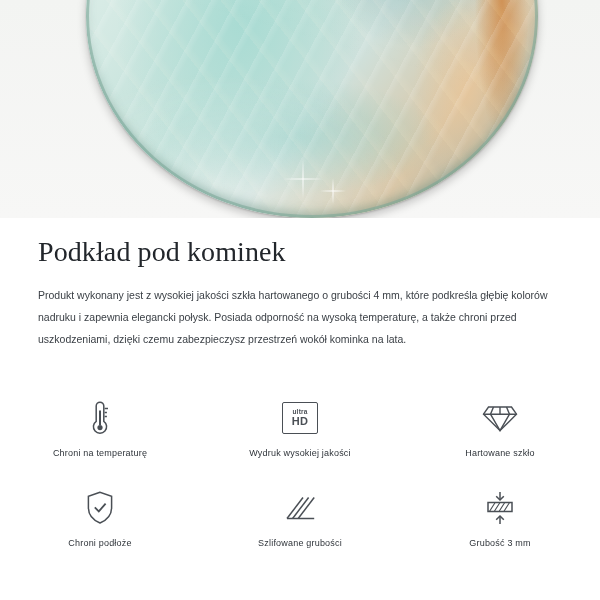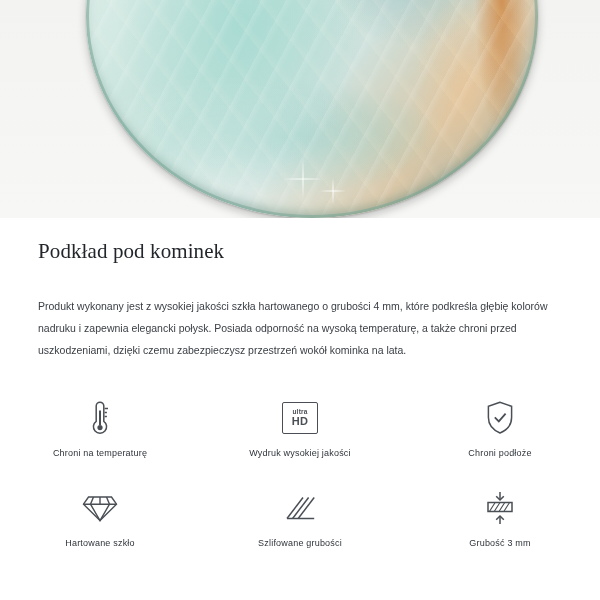--- a/index.html
+++ b/index.html
@@ -129,29 +129,29 @@
   .content {
     position: absolute;
     left: 0;
     top: 218px;
     width: 600px;
   }
   .headline {
     margin: 18px 0 0 0;
     padding: 0 38px;
     font-family: "Liberation Serif", serif;
-    font-size: 21px;
+    font-size: 28px;
     line-height: 31px;
     font-weight: 400;
     color: #22262b;
     letter-spacing: .1px;
   }
   .headline .l2 { display: block; }
   .paragraph {
-    margin: 28px 0 0 0;
+    margin: 17px 0 0 0;
     padding: 0 36px 0 38px;
     font-size: 10.5px;
     line-height: 22px;
     color: #3b4046;
   }
 
   
   .features {
     position: absolute;
     left: 0;
@@ -252,38 +252,38 @@
         <div class="ultrahd">
           <span class="u">ultra</span>
           <span class="hd">HD</span>
         </div>
       </div>
       <div class="caption">Wydruk wysokiej jakości</div>
     </div>
 
     <div class="feature">
       <div class="glyph">
-        <svg class="ico" width="32" height="38" viewBox="0 0 32 38" fill="none" stroke="#4a4f55" stroke-width="1.5">
-          <path d="M16 3.2 4.4 7.4v11.2c0 7.2 4.9 12.6 11.6 15.4 6.7-2.8 11.6-8.2 11.6-15.4V7.4L16 3.2z"></path>
-          <polyline points="10.8,18.4 14.8,22.4 21.6,14.6" stroke-width="1.8"></polyline>
-        </svg>
-      </div>
-      <div class="caption">Chroni podłoże</div>
-    </div>
-
-    <div class="feature">
-      <div class="glyph">
         <svg class="ico" width="36" height="32" viewBox="0 0 36 32" fill="none" stroke="#4a4f55" stroke-width="1.4">
           <path d="M6.5 5h23l5 7.2L18 28.6 1.5 12.2 6.5 5z"></path>
           <path d="M1.5 12.2h33"></path>
           <path d="M11.5 5 8.5 12.2 18 28.6 27.5 12.2 24.5 5"></path>
           <path d="M18 5v7.2"></path>
         </svg>
       </div>
       <div class="caption">Hartowane szkło</div>
+    </div>
+
+    <div class="feature">
+      <div class="glyph">
+        <svg class="ico" width="32" height="38" viewBox="0 0 32 38" fill="none" stroke="#4a4f55" stroke-width="1.5">
+          <path d="M16 3.2 4.4 7.4v11.2c0 7.2 4.9 12.6 11.6 15.4 6.7-2.8 11.6-8.2 11.6-15.4V7.4L16 3.2z"></path>
+          <polyline points="10.8,18.4 14.8,22.4 21.6,14.6" stroke-width="1.8"></polyline>
+        </svg>
+      </div>
+      <div class="caption">Chroni podłoże</div>
     </div>
 
     <div class="feature">
       <div class="glyph">
         <svg class="ico" width="34" height="30" viewBox="0 0 34 30" fill="none" stroke="#4a4f55" stroke-width="1.5">
           <path d="M4 25.5 20 4.5"></path>
           <path d="M9.6 25.5 25.6 4.5"></path>
           <path d="M15.2 25.5 31.2 4.5"></path>
           <path d="M4 25.5h27.2"></path>
         </svg>

